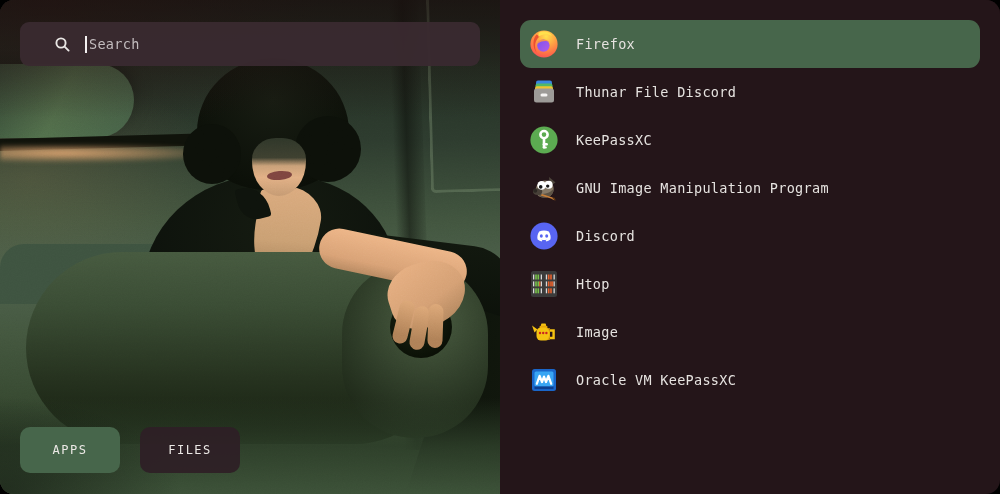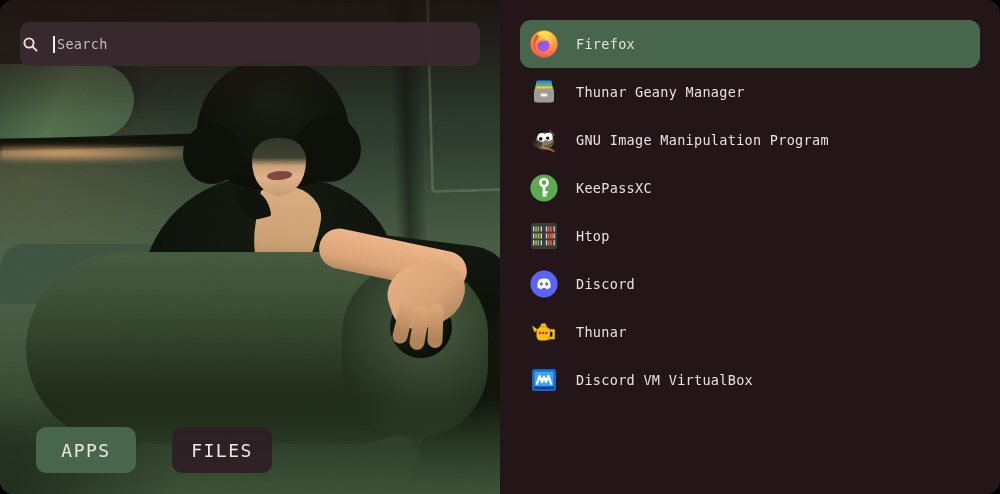--- a/index.html
+++ b/index.html
@@ -63,29 +63,29 @@
   .finger.f1{left:396px;top:300px;transform:rotate(14deg);}
   .finger.f2{left:412px;top:306px;transform:rotate(10deg);}
   .finger.f3{left:428px;top:304px;transform:rotate(2deg);}
   .floor{left:0;bottom:0;width:100%;height:96px;
     background:linear-gradient(180deg, rgba(24,32,18,0) 0%, rgba(45,62,41,.85) 50%, #3c5138 100%);}
   .corner-shadow{left:0;bottom:0;width:100%;height:140px;
     background:radial-gradient(ellipse 260px 140px at 0% 100%, rgba(10,14,8,.55), rgba(10,14,8,0) 70%);}
   .grain{position:absolute;inset:0;width:100%;height:100%;opacity:.08;mix-blend-mode:overlay;pointer-events:none;}
   
   .search-bar{position:absolute;left:20px;top:22px;width:460px;height:44px;border-radius:9px;
-    background:rgba(57,42,48,.96);display:flex;align-items:center;padding:0 2px;}
+    background:rgba(57,42,48,.96);display:flex;align-items:center;padding:0 34px;}
   .search-icon-wrap{width:17px;height:17px;margin-right:14px;flex:none;display:flex;}
   .caret{width:2px;height:17px;background:#f3f0f0;flex:none;}
   .placeholder{color:#c3bdbf;font-size:13.5px;margin-left:2px;letter-spacing:.3px;}
   
   .tab-bar{position:absolute;left:20px;bottom:21px;display:flex;gap:20px;}
   .tab-btn{width:100px;height:46px;border-radius:10px;border:none;cursor:pointer;
     background:rgba(46,31,38,.93);color:#ebe8e5;
-    font-family:"DejaVu Sans Mono","Liberation Mono",monospace;font-size:18px;letter-spacing:1.5px;margin-left:16px;}
+    font-family:"DejaVu Sans Mono","Liberation Mono",monospace;font-size:12px;letter-spacing:1.5px;}
   .tab-btn.selected{background:#47664b;}
   
   .app-list{position:absolute;left:500px;top:0;width:500px;height:444px;background:#241519;
     padding:20px;display:flex;flex-direction:column;gap:0;}
   .app-row{height:48px;flex:none;border-radius:11px;display:flex;align-items:center;padding:0 12px 0 8px;cursor:pointer;}
   .app-row.selected{background:#47664b;}
   .app-icon{width:32px;height:32px;margin-right:16px;flex:none;}
   .icon-svg{width:32px;height:32px;display:block;}
   .app-label{color:#e6e3e0;font-size:13.5px;letter-spacing:.3px;white-space:nowrap;}
 </style>
@@ -162,75 +162,75 @@
         </span>
         <span class="app-label">Firefox</span>
       </div>
 
       <div class="app-row">
         <span class="app-icon">
           <svg class="icon-svg" viewBox="0 0 32 32" aria-hidden="true">
             <use href="#sym-thunar"></use>
           </svg>
         </span>
-        <span class="app-label">Thunar Geany Manager</span>
+        <span class="app-label">Thunar File Discord</span>
+      </div>
+
+      <div class="app-row">
+        <span class="app-icon">
+          <svg class="icon-svg" viewBox="0 0 32 32" aria-hidden="true">
+            <use href="#sym-keepassxc"></use>
+          </svg>
+        </span>
+        <span class="app-label">KeePassXC</span>
       </div>
 
       <div class="app-row">
         <span class="app-icon">
           <svg class="icon-svg" viewBox="0 0 32 32" aria-hidden="true">
             <use href="#sym-gimp"></use>
           </svg>
         </span>
         <span class="app-label">GNU Image Manipulation Program</span>
       </div>
 
       <div class="app-row">
         <span class="app-icon">
           <svg class="icon-svg" viewBox="0 0 32 32" aria-hidden="true">
-            <use href="#sym-keepassxc"></use>
-          </svg>
-        </span>
-        <span class="app-label">KeePassXC</span>
+            <use href="#sym-discord"></use>
+          </svg>
+        </span>
+        <span class="app-label">Discord</span>
       </div>
 
       <div class="app-row">
         <span class="app-icon">
           <svg class="icon-svg" viewBox="0 0 32 32" aria-hidden="true">
             <use href="#sym-htop"></use>
           </svg>
         </span>
         <span class="app-label">Htop</span>
       </div>
 
       <div class="app-row">
         <span class="app-icon">
           <svg class="icon-svg" viewBox="0 0 32 32" aria-hidden="true">
-            <use href="#sym-discord"></use>
-          </svg>
-        </span>
-        <span class="app-label">Discord</span>
-      </div>
-
-      <div class="app-row">
-        <span class="app-icon">
-          <svg class="icon-svg" viewBox="0 0 32 32" aria-hidden="true">
             <use href="#sym-geany"></use>
           </svg>
         </span>
-        <span class="app-label">Thunar</span>
+        <span class="app-label">Image</span>
       </div>
 
       <div class="app-row">
         <span class="app-icon">
           <svg class="icon-svg" viewBox="0 0 32 32" aria-hidden="true">
             <use href="#sym-virtualbox"></use>
           </svg>
         </span>
-        <span class="app-label">Discord VM VirtualBox</span>
+        <span class="app-label">Oracle VM KeePassXC</span>
       </div>
     </div>
 
   <svg width="0" height="0" style="position:absolute" aria-hidden="true">
     <defs>
       <radialGradient id="fxGrad" cx="58%" cy="22%" r="92%">
         <stop offset="0%" stop-color="#ffe14d"></stop>
           <stop offset="40%" stop-color="#ffa044"></stop>
         <stop offset="75%" stop-color="#ff6748"></stop>
           <stop offset="100%" stop-color="#ec3d6e"></stop>

